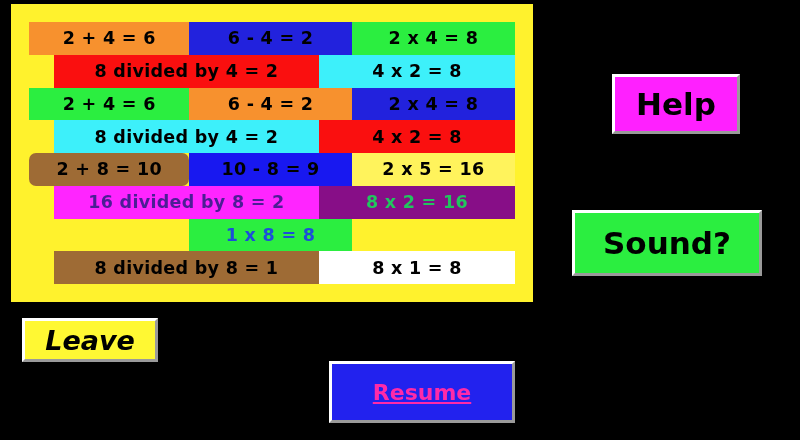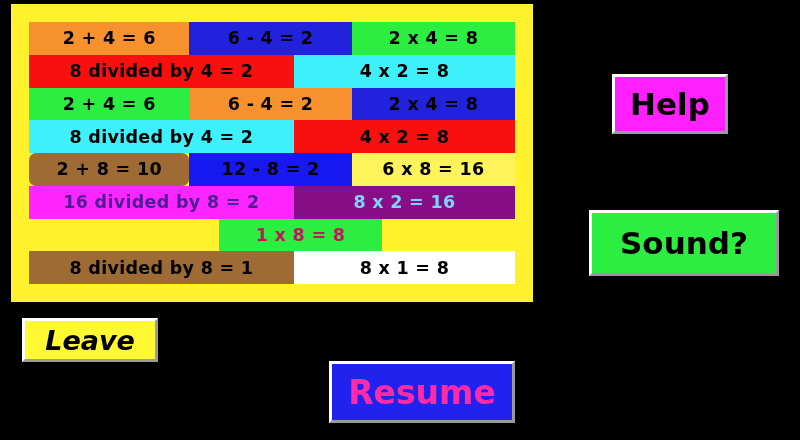--- a/index.html
+++ b/index.html
@@ -48,21 +48,21 @@
     letter-spacing: 0.3px;
     white-space: nowrap;
     overflow: hidden;
     box-sizing: border-box;
   }
   
   .fact-row.cols3 .fact-cell:nth-child(1) { flex: 0 0 33.0%; }
   .fact-row.cols3 .fact-cell:nth-child(2) { flex: 0 0 33.4%; }
   .fact-row.cols3 .fact-cell:nth-child(3) { flex: 1 1 auto; }
   
-  .fact-row.cols2 .fact-cell:nth-child(1) { flex: 0 0 54.5%; }
+  .fact-row.cols2 .fact-cell:nth-child(1) { flex: 0 0 54.5%; margin-left: 25px; }
   .fact-row.cols2 .fact-cell:nth-child(2) { flex: 1 1 auto; }
 
   
   .btn {
     position: absolute;
     display: flex;
     align-items: center;
     justify-content: center;
     box-sizing: border-box;
     border-top: 3px solid #FFFFFF;
@@ -70,47 +70,48 @@
     border-right: 3px solid #9A9A9A;
     border-bottom: 3px solid #9A9A9A;
     font-weight: bold;
     font-family: "DejaVu Sans", sans-serif;
     white-space: nowrap;
     overflow: hidden;
   }
 
   #btn-help {
     left: 612px;  top: 74px;
-    width: 116px; height: 60px;
+    width: 128px; height: 60px;
     background: #FF20FF;
     color: #000000;
     font-size: 31px;
   }
   #btn-sound {
-    left: 589px;  top: 210px;
+    left: 572px;  top: 210px;
     width: 190px; height: 66px;
     background: #2BEE40;
     color: #000000;
     font-size: 31px;
   }
   #btn-leave {
     left: 22px;   top: 318px;
     width: 136px; height: 44px;
     background: #FFF833;
     color: #000000;
     font-size: 27px;
     font-style: italic;
     text-align: right;
   }
   #btn-resume {
     left: 329px;  top: 361px;
     width: 186px; height: 62px;
     background: #2222EE;
     color: #FF2AA8;
-    font-size: 33px;
+    font-size: 22px;
+    text-decoration: underline;
   }
 </style>
 </head>
 <body style="background: rgb(0, 0, 0);">
 
 <div id="fact-grid-panel" style="background: rgb(255, 242, 45);">
   <div id="fact-grid">
       <div class="fact-row cols3">
         <div class="fact-cell" style="background: rgb(247, 145, 46); color: rgb(0, 0, 0);">2 + 4 = 6</div>
         <div class="fact-cell" style="background: rgb(34, 34, 221); color: rgb(0, 0, 0);">6 - 4 = 2</div>
@@ -124,30 +125,30 @@
         <div class="fact-cell" style="background: rgb(43, 238, 64); color: rgb(0, 0, 0);">2 + 4 = 6</div>
         <div class="fact-cell" style="background: rgb(247, 145, 46); color: rgb(0, 0, 0);">6 - 4 = 2</div>
         <div class="fact-cell" style="background: rgb(34, 34, 221); color: rgb(0, 0, 0);">2 x 4 = 8</div>
       </div>
       <div class="fact-row cols2">
         <div class="fact-cell" style="background: rgb(61, 240, 250); color: rgb(0, 0, 0);">8 divided by 4 = 2</div>
         <div class="fact-cell" style="background: rgb(250, 15, 15); color: rgb(0, 0, 0);">4 x 2 = 8</div>
       </div>
       <div class="fact-row cols3">
         <div class="fact-cell" style="background: rgb(158, 107, 53); color: rgb(0, 0, 0); border-radius: 7px;">2 + 8 = 10</div>
-        <div class="fact-cell" style="background: rgb(24, 24, 240); color: rgb(0, 0, 0);">12 - 8 = 2</div>
-        <div class="fact-cell" style="background: rgb(255, 243, 92); color: rgb(0, 0, 0);">6 x 8 = 16</div>
+        <div class="fact-cell" style="background: rgb(24, 24, 240); color: rgb(0, 0, 0);">10 - 8 = 9</div>
+        <div class="fact-cell" style="background: rgb(255, 243, 92); color: rgb(0, 0, 0);">2 x 5 = 16</div>
       </div>
       <div class="fact-row cols2">
         <div class="fact-cell" style="background: rgb(255, 37, 255); color: #4c1d95;">16 divided by 8 = 2</div>
-        <div class="fact-cell" style="background: rgb(135, 14, 135); color: #7dd3fc;">8 x 2 = 16</div>
+        <div class="fact-cell" style="background: rgb(135, 14, 135); color: #22c55e;">8 x 2 = 16</div>
       </div>
       <div class="fact-row cols3">
         <div class="fact-cell" style="background: rgb(247, 145, 46); color: rgb(0, 0, 0); margin-top: 48px;">9 - 8 = 1</div>
-        <div class="fact-cell" style="background: rgb(43, 238, 64); color: #be185d; margin-left: 30px;">1 x 8 = 8</div>
+        <div class="fact-cell" style="background: rgb(43, 238, 64); color: #1d4ed8;">1 x 8 = 8</div>
       </div>
       <div class="fact-row cols2">
         <div class="fact-cell" style="background: rgb(158, 107, 53); color: rgb(0, 0, 0);">8 divided by 8 = 1</div>
         <div class="fact-cell" style="background: #ffffff; color: rgb(0, 0, 0);">8 x 1 = 8</div>
       </div>
     </div>
 </div>
 
 <div class="btn" id="btn-help" style="background: rgb(255, 32, 255); color: rgb(0, 0, 0);">
   <span>Help</span>

